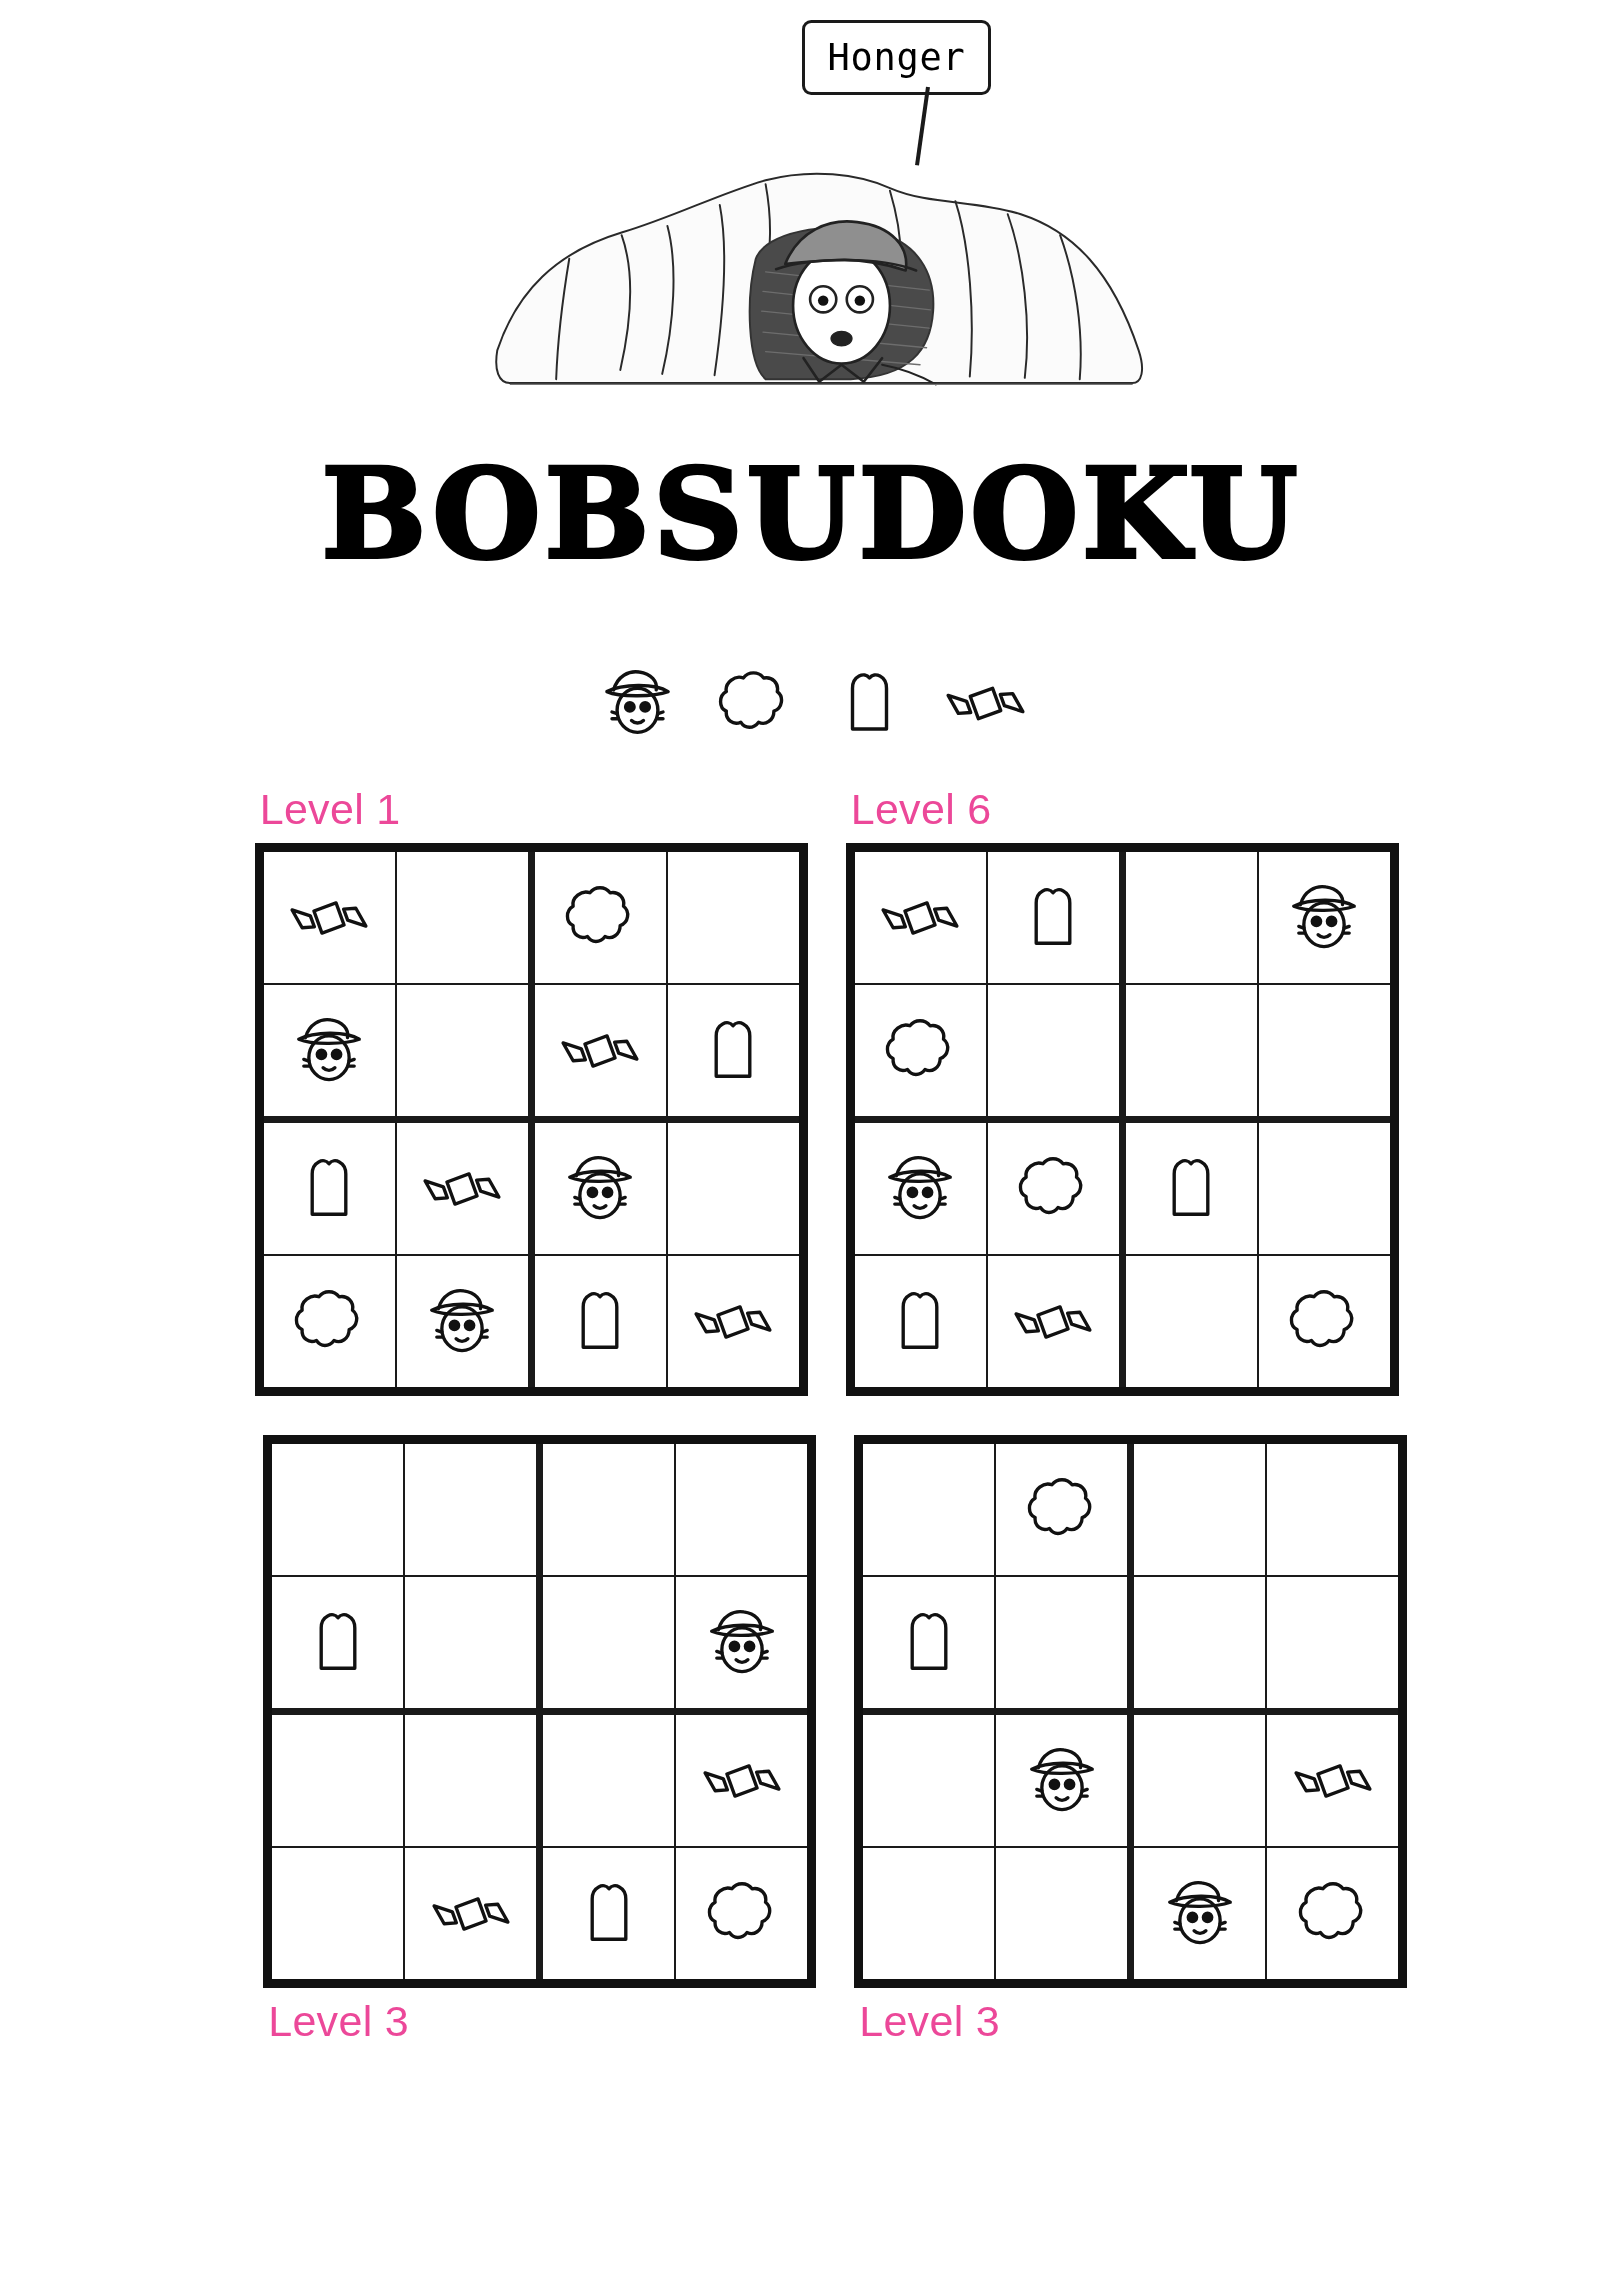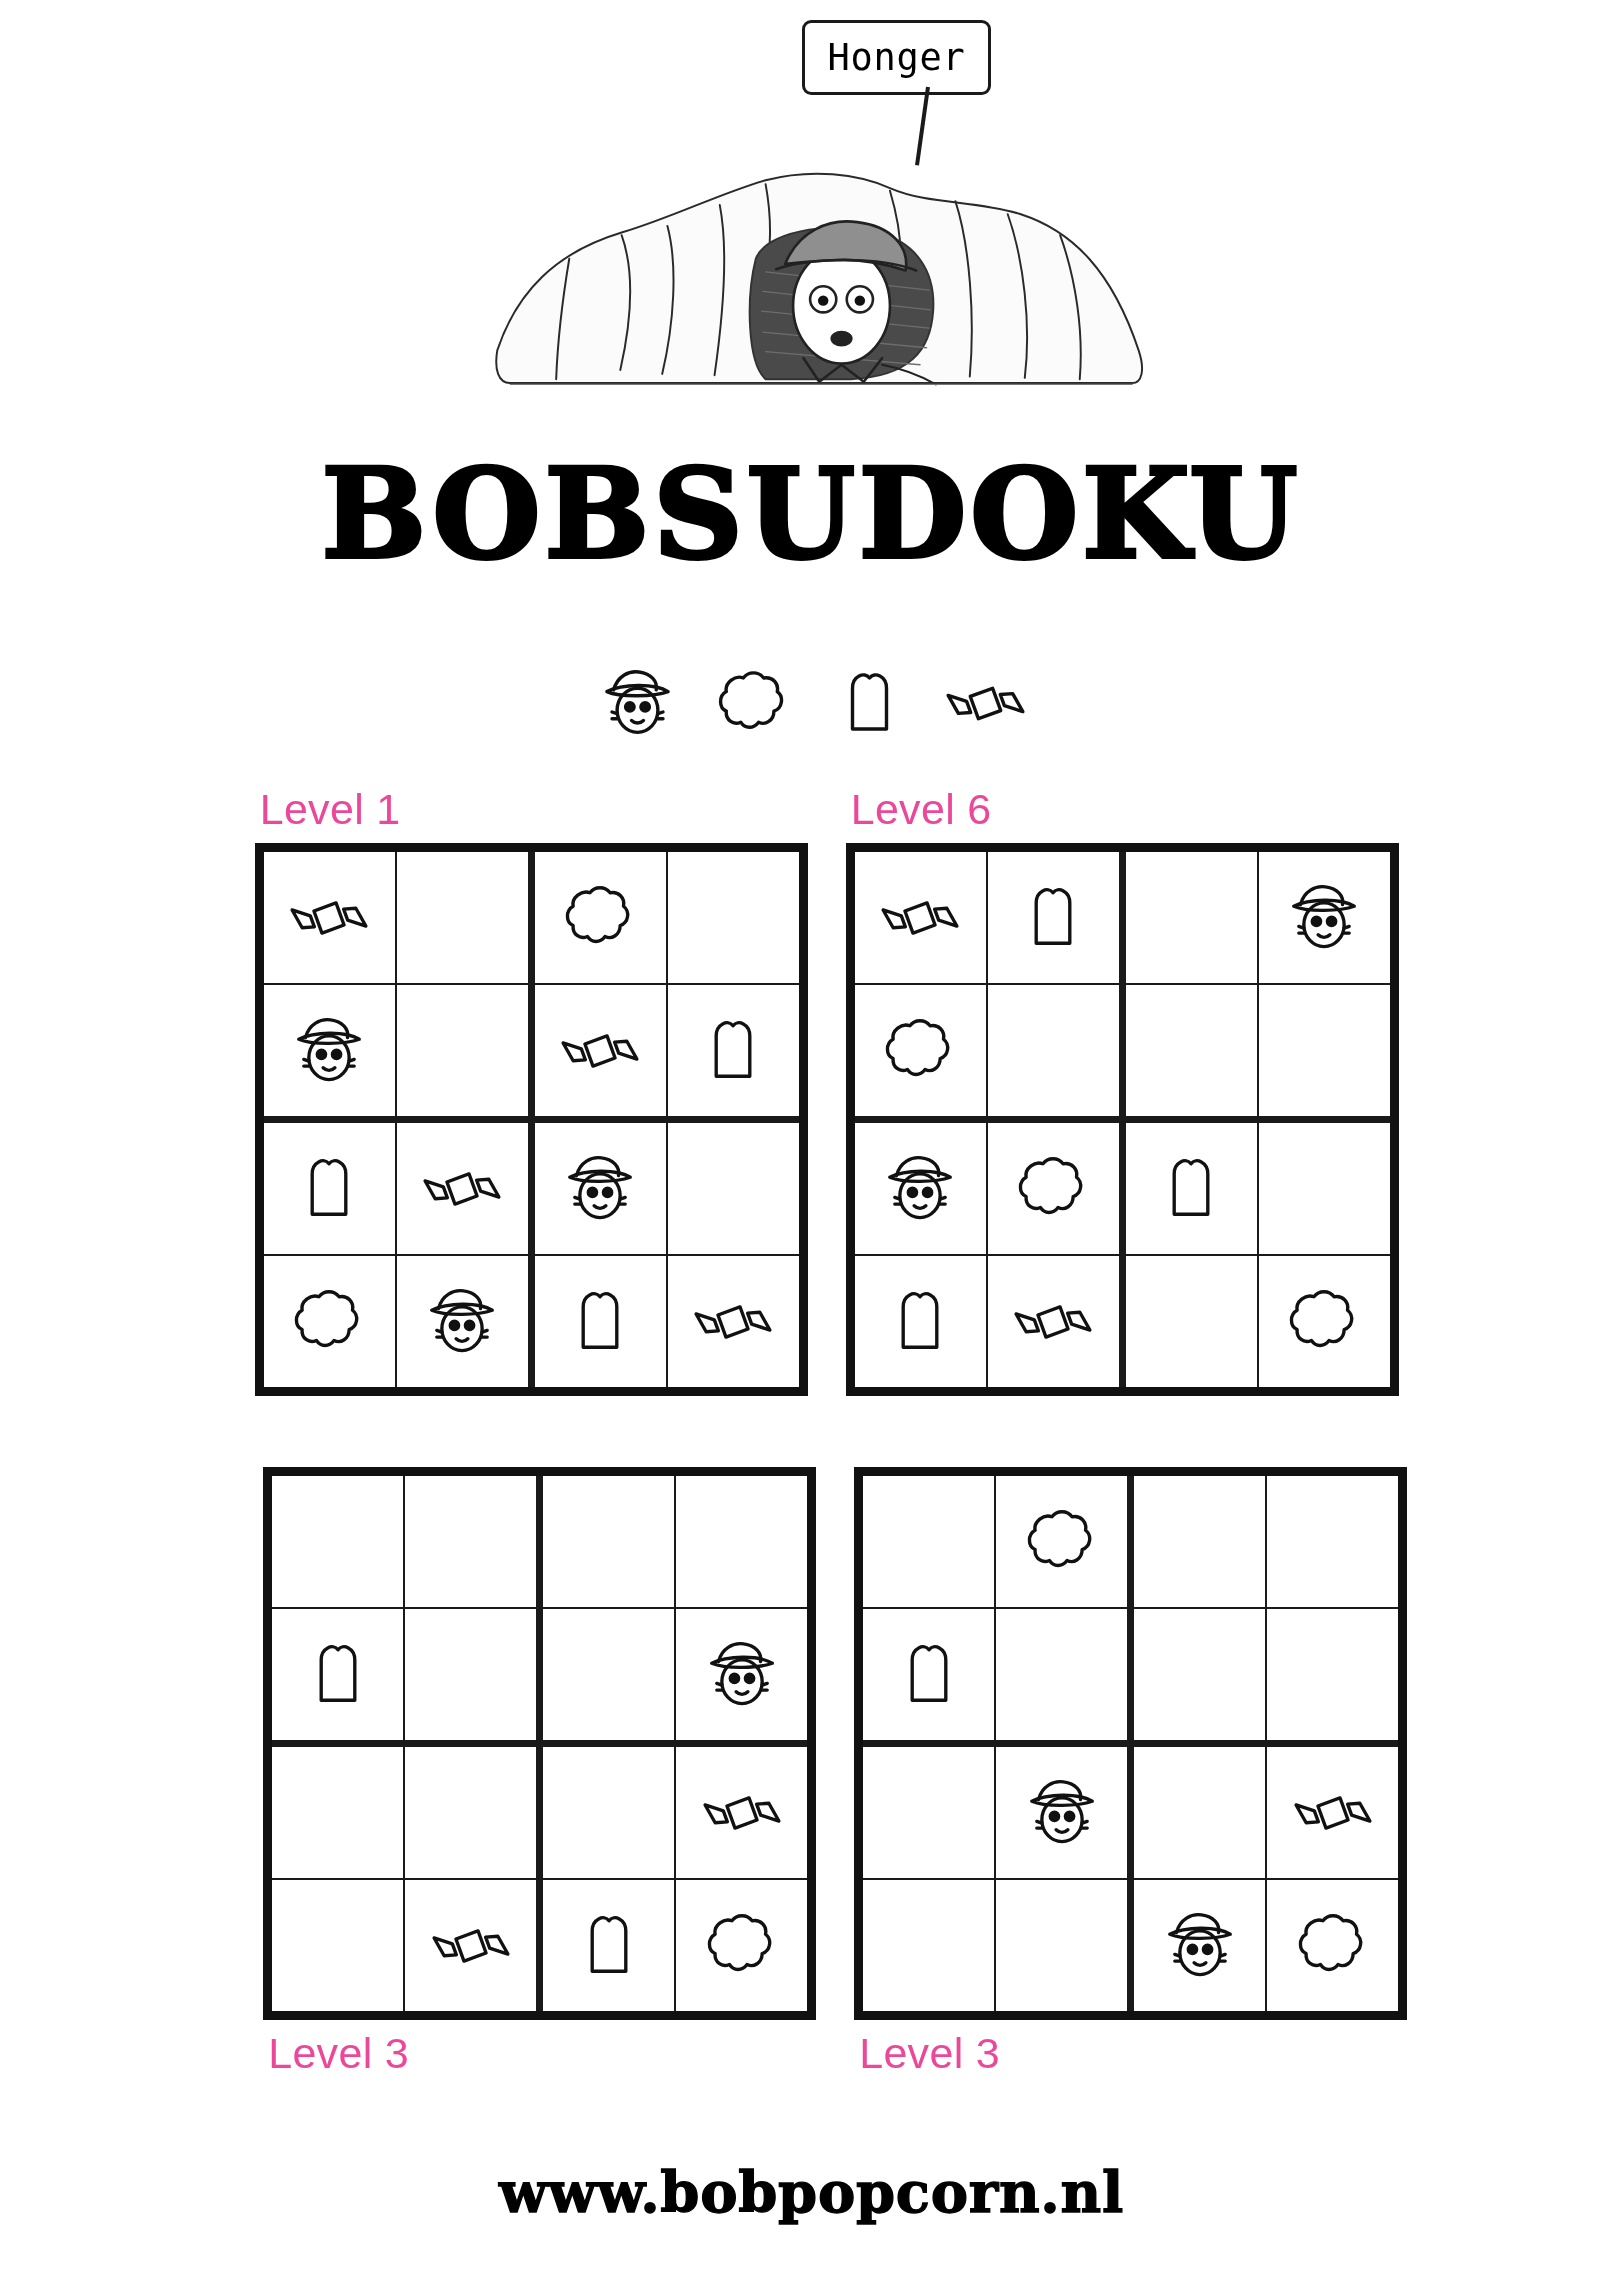--- a/index.html
+++ b/index.html
@@ -101,21 +101,21 @@
     position: absolute;
     left: 0;
     top: 785px;
     width: 1623px;
   }
   .grid-row {
     display: flex;
     justify-content: center;
     gap: 68px;
   }
-  .grid-row.second { margin-top: 71px; padding-left: 17px; }
+  .grid-row.second { margin-top: 39px; padding-left: 17px; }
 
   .grid-block {
     width: 523px;
     position: relative;
   }
   .grid-label {
     font-size: 43px;
     font-family: "Liberation Sans", sans-serif;
     color: #ec4899;
     margin-left: 5.2px;
@@ -768,16 +768,15 @@
                 </td>
             </tr>
           </tbody>
         </table>
         <div class="grid-label below">Level 3</div>
       </div>
 
     </div>
   </div>
 
-  <div class="footer">www.bobpopcorn.nl</div>
 
 </div>
 
 
 </body></html>

